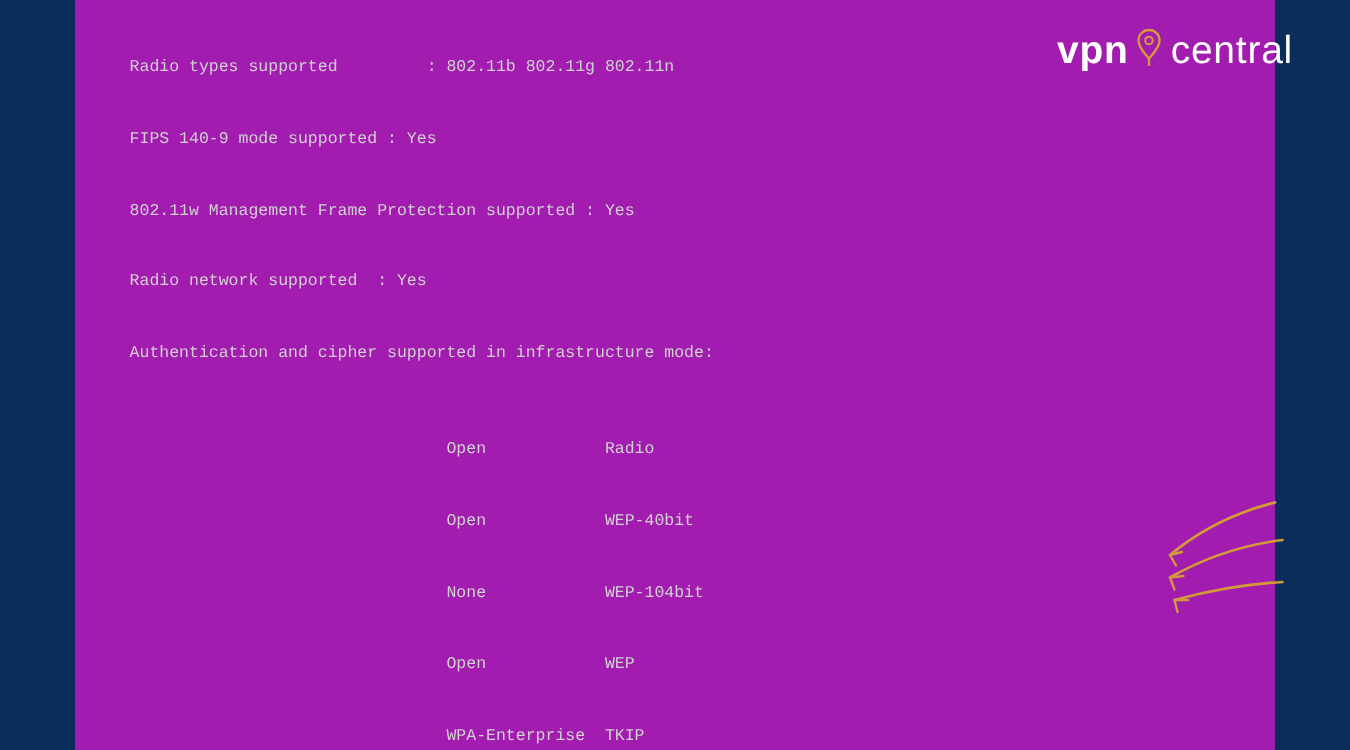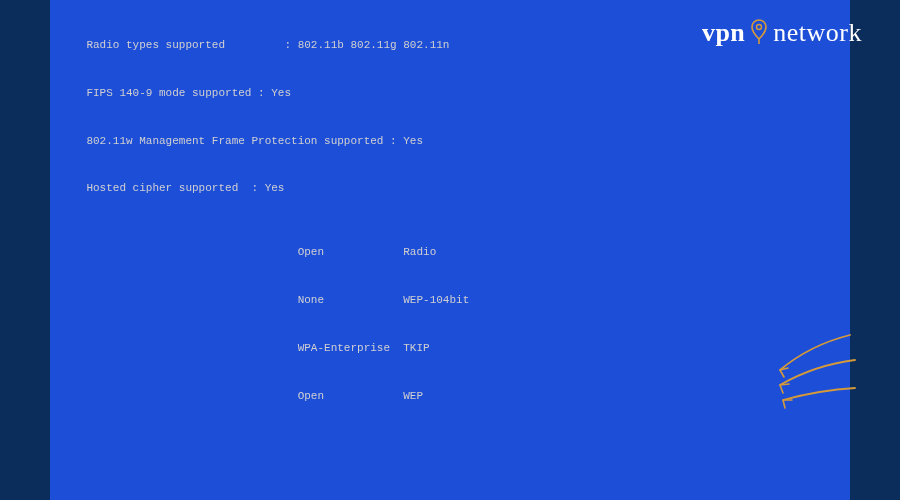--- a/index.html
+++ b/index.html
@@ -9,39 +9,39 @@
       font-family: Consolas, 'Courier New', monospace;
       font-size: 11px;
       position: relative;
     }
     .terminal {
       position: absolute;
       top: 0;
       left: 50px;
       right: 50px;
       bottom: 0;
-      background: #1d4ed8;
+      background: #a21caf;
       padding: 6px 10px;
       color: #d0d0d0;
       line-height: 1.45;
       white-space: pre;
       overflow: hidden;
     }
     .line { white-space: pre; }
     .watermark {
       position: absolute;
       top: 18px;
       right: 38px;
       display: flex;
       align-items: center;
       gap: 6px;
       pointer-events: none;
     }
     .watermark-text {
-      font-family: Liberation Serif, serif;
+      font-family: Liberation Sans, sans-serif;
       font-size: 26px;
       font-weight: 400;
       color: #ffffff;
       letter-spacing: 0.5px;
     }
     .watermark-text .bold { font-weight: 700; }
     .watermark-pin {
       display: inline-block;
     }
     .arrows {
@@ -51,26 +51,28 @@
       pointer-events: none;
     }
   </style>
 </head>
 <body>
 
 <div class="terminal">
   <div class="line">    Radio types supported         : 802.11b 802.11g 802.11n</div>
   <div class="line">    FIPS 140-9 mode supported : Yes</div>
   <div class="line">    802.11w Management Frame Protection supported : Yes</div>
-  <div class="line">    Hosted cipher supported  : Yes</div>
+  <div class="line">    Radio network supported  : Yes</div>
+  <div class="line">    Authentication and cipher supported in infrastructure mode:</div>
 
   <div class="line">                                    Open            Radio</div>
+  <div class="line">                                    Open            WEP-40bit</div>
   <div class="line">                                    None            WEP-104bit</div>
+  <div class="line">                                    Open            WEP</div>
   <div class="line">                                    WPA-Enterprise  TKIP</div>
-  <div class="line">                                    Open            WEP</div>
   
   
   
   
   
   
   
   
   
   
@@ -101,21 +103,21 @@
 
 <div class="watermark">
   <span class="watermark-text"><span class="bold">vpn</span></span>
   <span class="watermark-pin">
     <svg width="16" height="26" viewBox="0 0 16 26">
       <path d="M8 1 C4 1 1 4 1 8 C1 13 8 20 8 20 C8 20 15 13 15 8 C15 4 12 1 8 1 Z" fill="none" stroke="#d49a3a" stroke-width="1.6"></path>
       <circle cx="8" cy="8" r="2.5" fill="none" stroke="#d49a3a" stroke-width="1.4"></circle>
       <line x1="8" y1="20" x2="8" y2="25" stroke="#d49a3a" stroke-width="1.6"></line>
     </svg>
   </span>
-  <span class="watermark-text">network</span>
+  <span class="watermark-text">central</span>
 </div>
 
 <div class="arrows">
   <svg width="110" height="100" viewBox="0 0 110 100">
     <g stroke="#d49a3a" stroke-width="1.8" fill="none" stroke-linecap="round">
       <path d="M95 5 Q55 15 25 40"></path>
       <path d="M25 40 l8 -2 M25 40 l4 7" stroke-width="1.6"></path>
       <path d="M100 30 Q60 35 25 55"></path>
       <path d="M25 55 l9 -1 M25 55 l3 8" stroke-width="1.6"></path>
       <path d="M100 58 Q65 60 28 70"></path>

